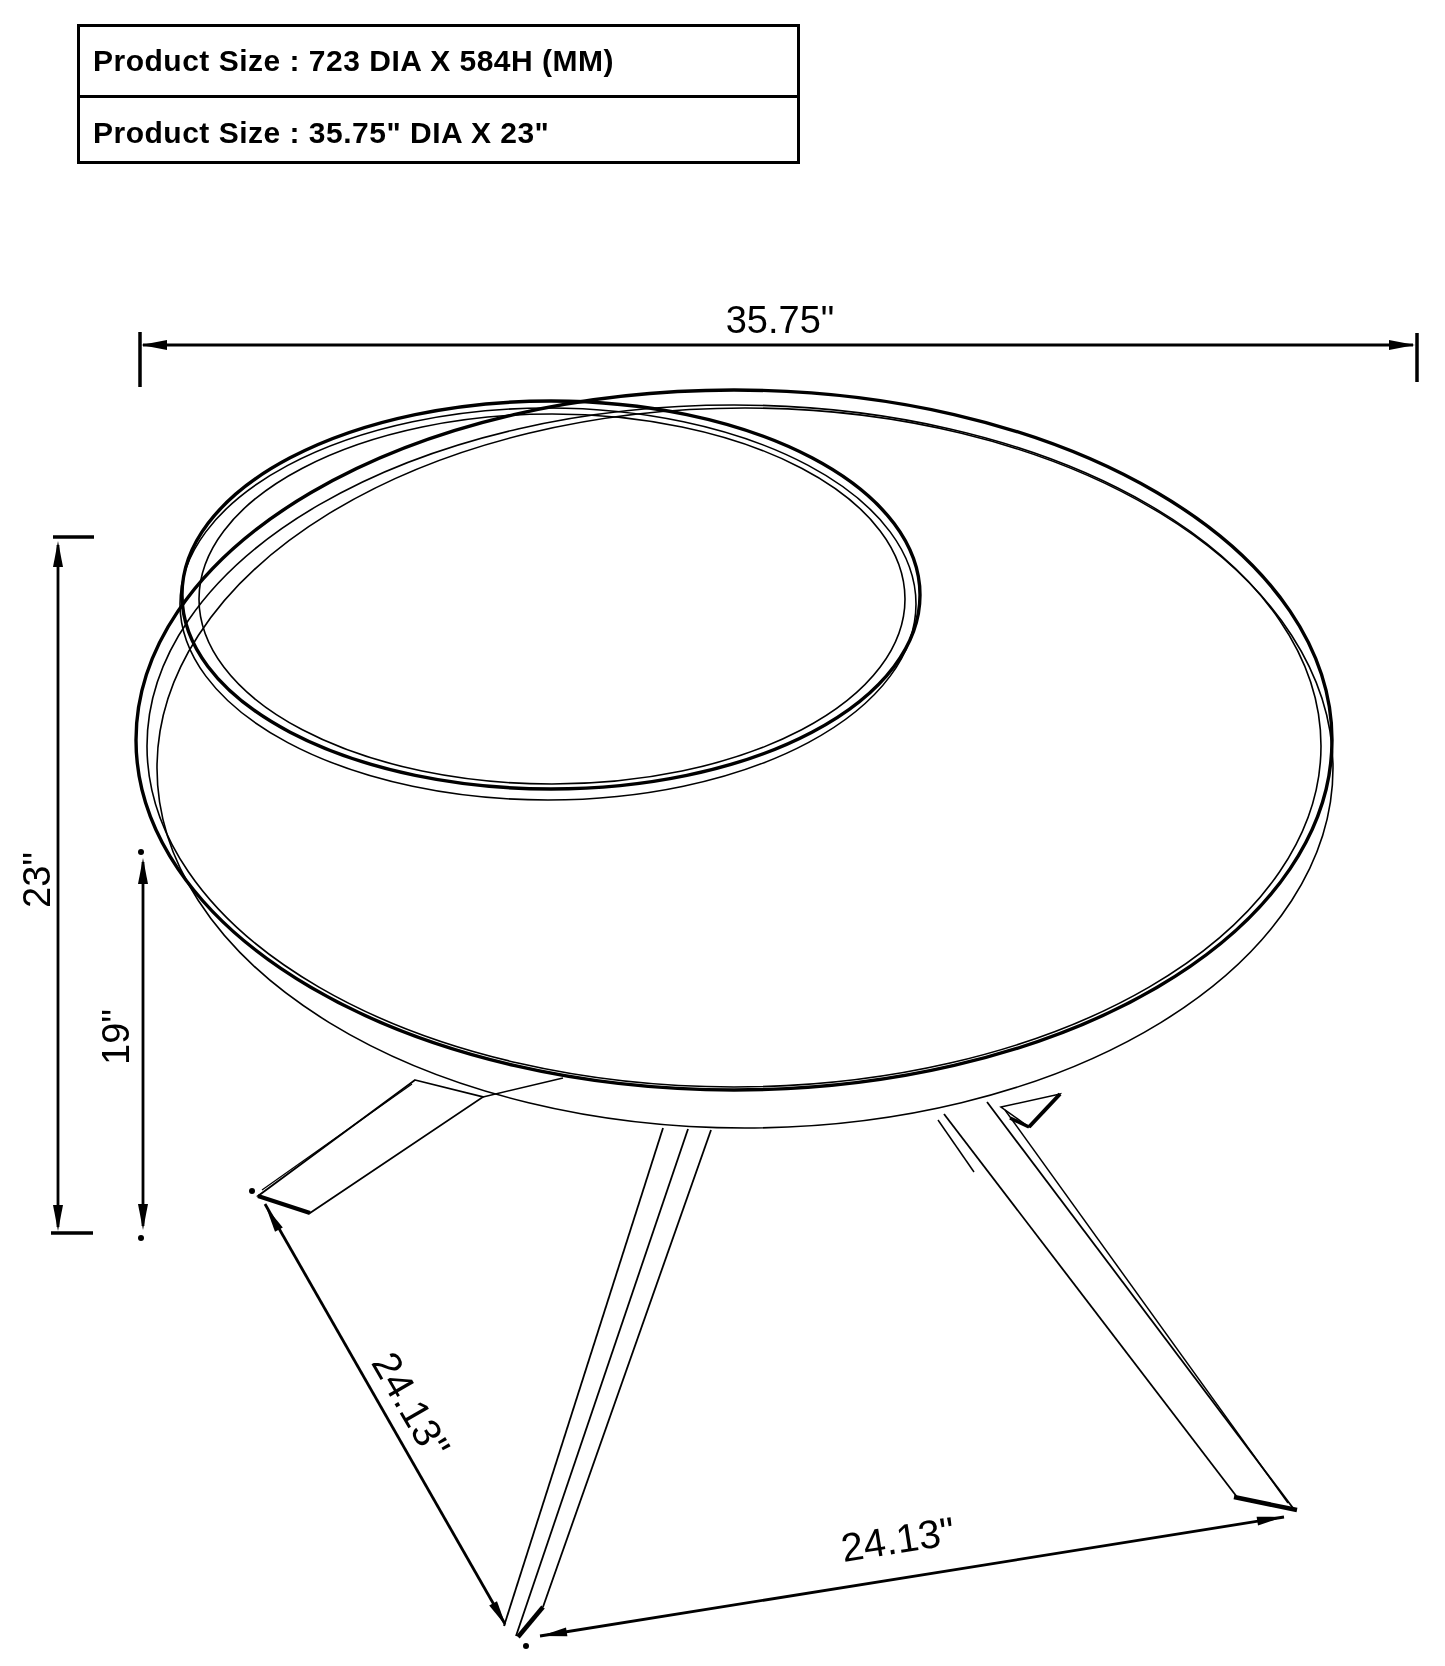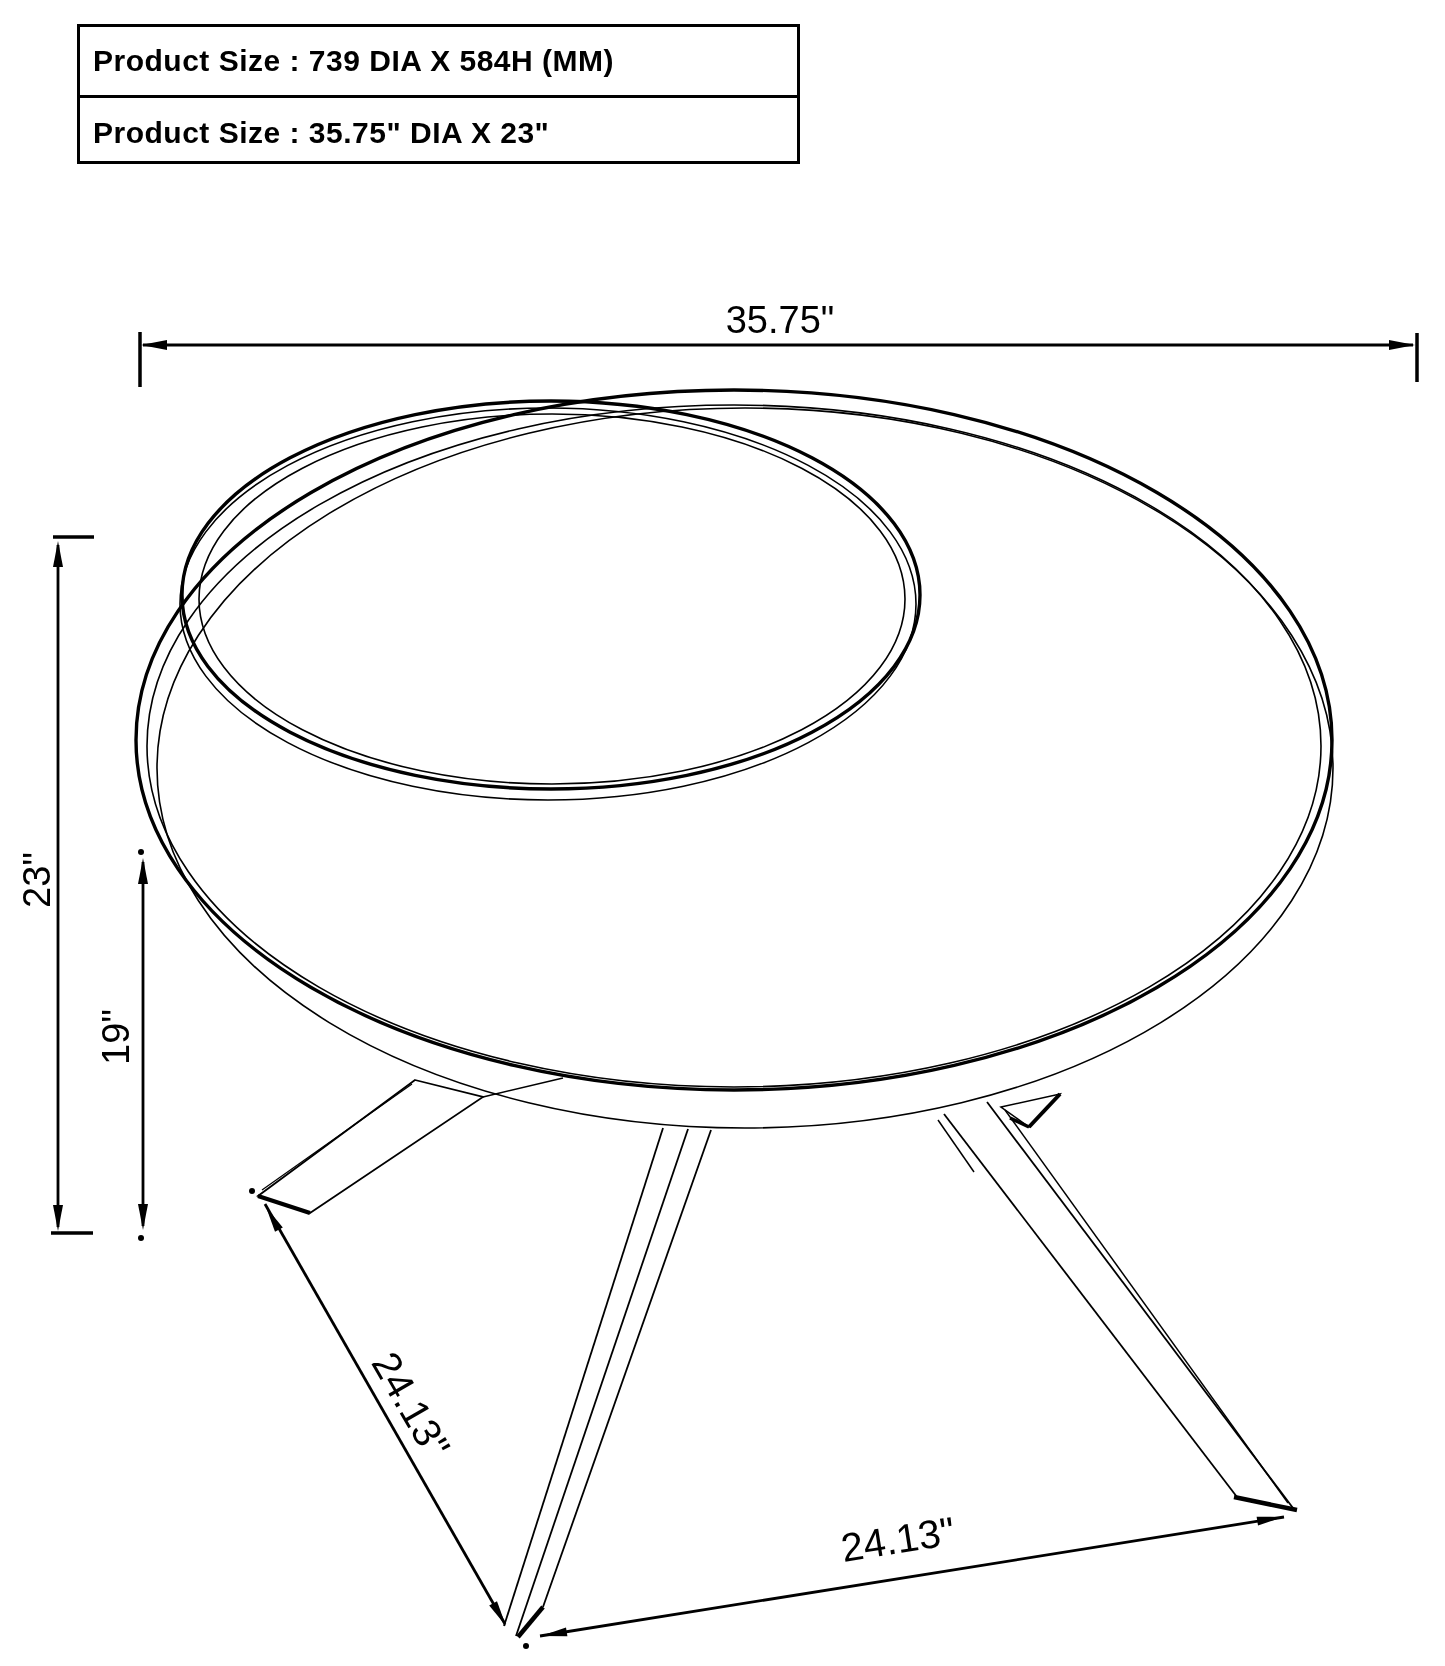--- a/index.html
+++ b/index.html
@@ -117,20 +117,20 @@
       <circle class="arrow" cx="526" cy="1646" r="3"></circle>
       <line class="ln" x1="540" y1="1636" x2="1284" y2="1517" stroke-width="2.8"></line>
       <polygon class="arrow" points="541,1636 567.4,1636.3 566,1627.5"></polygon>
       <polygon class="arrow" points="1283,1517 1258,1525.5 1256.6,1516.7"></polygon>
       <text class="dim-text diag" transform="translate(900,1553) rotate(-9)" text-anchor="middle">24.13"</text>
     </g>
   </svg>
 
   <div class="title-block">
     <div class="title-row first">
-      <span>Product Size : 739 DIA X 584H (MM)</span>
+      <span>Product Size : 723 DIA X 584H (MM)</span>
     </div>
     <div class="title-row">
       <span>Product Size : 35.75" DIA X 23"</span>
     </div>
   </div>
 
 </div>
 
 </body></html>

